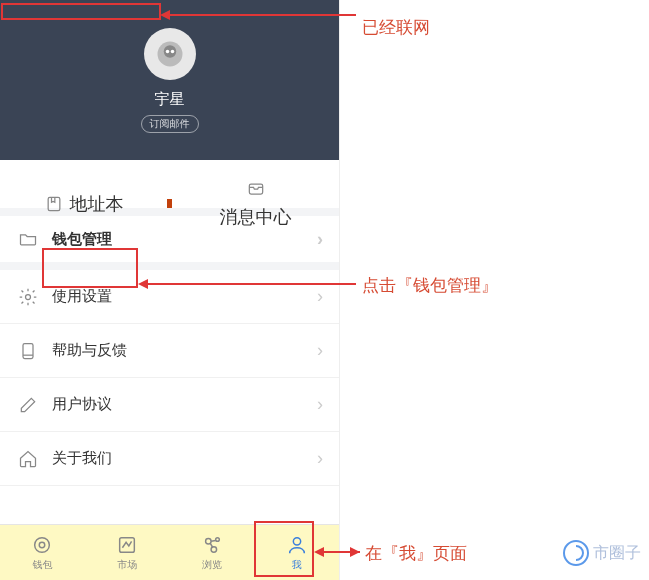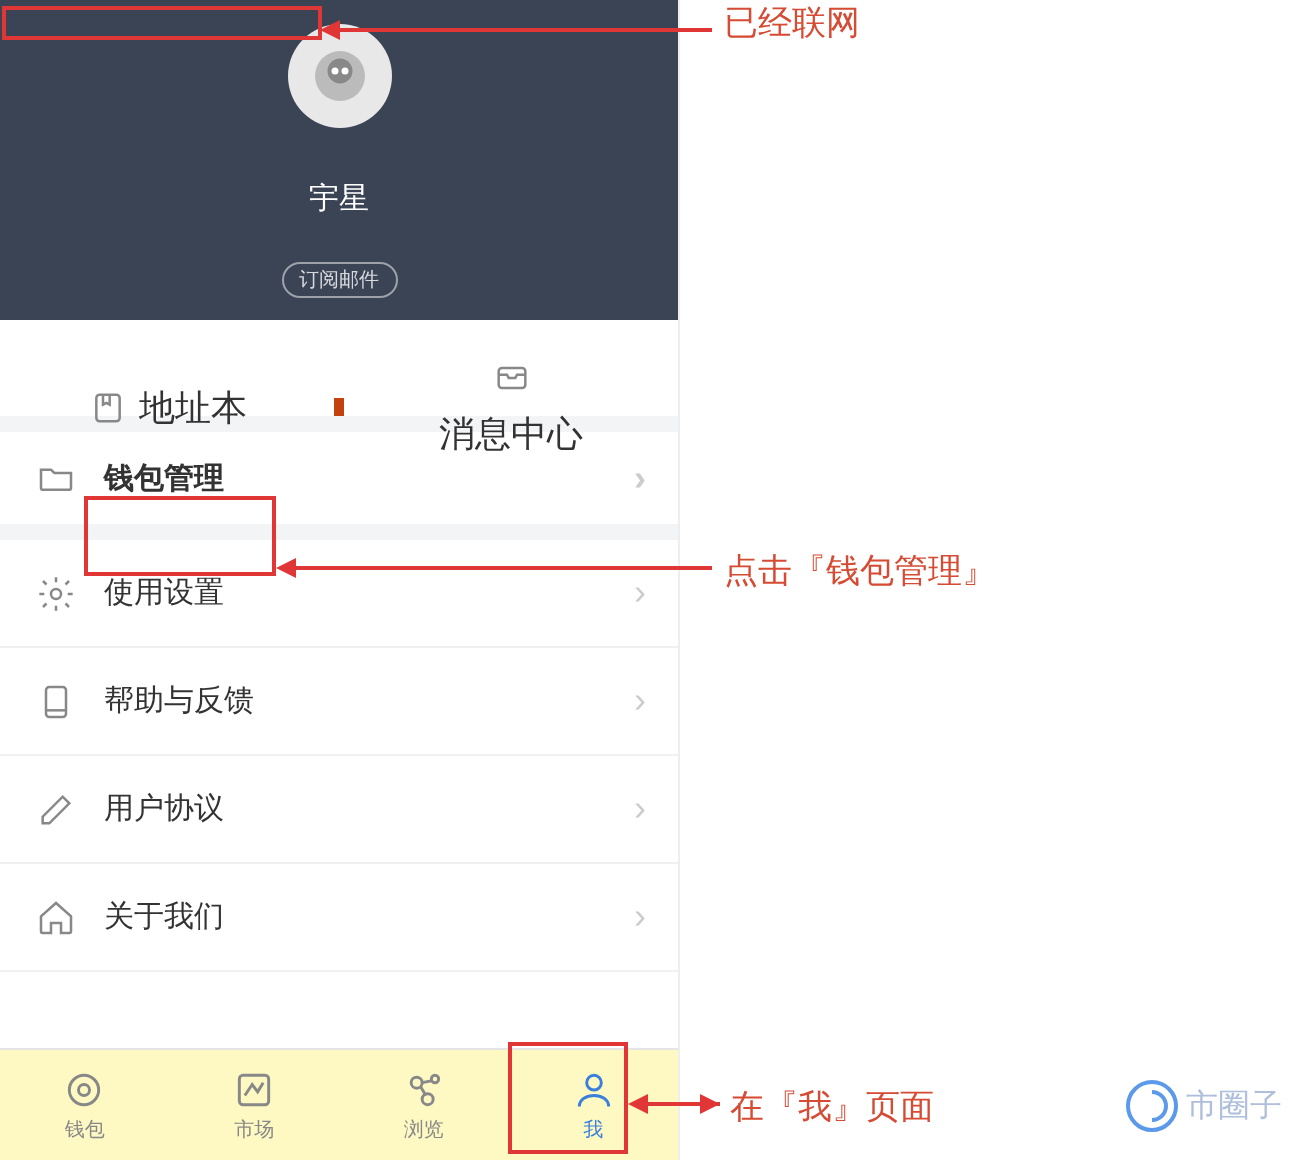--- a/index.html
+++ b/index.html
@@ -31,21 +31,20 @@
   .status-left { display:flex; align-items:center; gap:4px;}
   .status-right { display:flex; align-items:center; gap:4px;}
   .profile-header {
     background: #3a4455;
     height: 160px;
     display: flex;
     flex-direction: column;
     align-items: center;
     justify-content: center;
     color: #fff;
-    gap: 16px;
   }
   .avatar {
     width: 52px; height: 52px;
     border-radius: 50%;
     background: #e8e8e8;
     display:flex; align-items:center; justify-content:center;
     margin-bottom: 10px;
   }
   .avatar svg { width: 30px; height: 30px; }
   .username { font-size: 15px; margin-bottom: 6px; }
@@ -266,21 +265,21 @@
     </div>
   </div>
 </div>
 
 <div class="redbox" style="left:1px; top:3px; width:160px; height:17px;"></div>
 
 <svg class="arrow" style="left:160px; top:8px; width:200px; height:14px;">
   <line x1="8" y1="7" x2="196" y2="7" stroke="#e03636" stroke-width="2"></line>
   <polygon points="0,7 10,2 10,12" fill="#e03636"></polygon>
 </svg>
-<div class="anno-text" style="left:362px; top:0;">已经联网</div>
+<div class="anno-text" style="left:362px; top:16px;">已经联网</div>
 
 <div class="redbox" style="left:42px; top:248px; width:96px; height:40px;"></div>
 <svg class="arrow" style="left:138px; top:276px; width:222px; height:20px;">
   <line x1="8" y1="8" x2="218" y2="8" stroke="#e03636" stroke-width="2"></line>
   <polygon points="0,8 10,3 10,13" fill="#e03636"></polygon>
 </svg>
 <div class="anno-text" style="left:362px; top:274px;">点击『钱包管理』</div>
 
 <div class="redbox" style="left:254px; top:521px; width:60px; height:56px;"></div>
 <svg class="arrow" style="left:314px; top:544px; width:48px; height:16px;">

